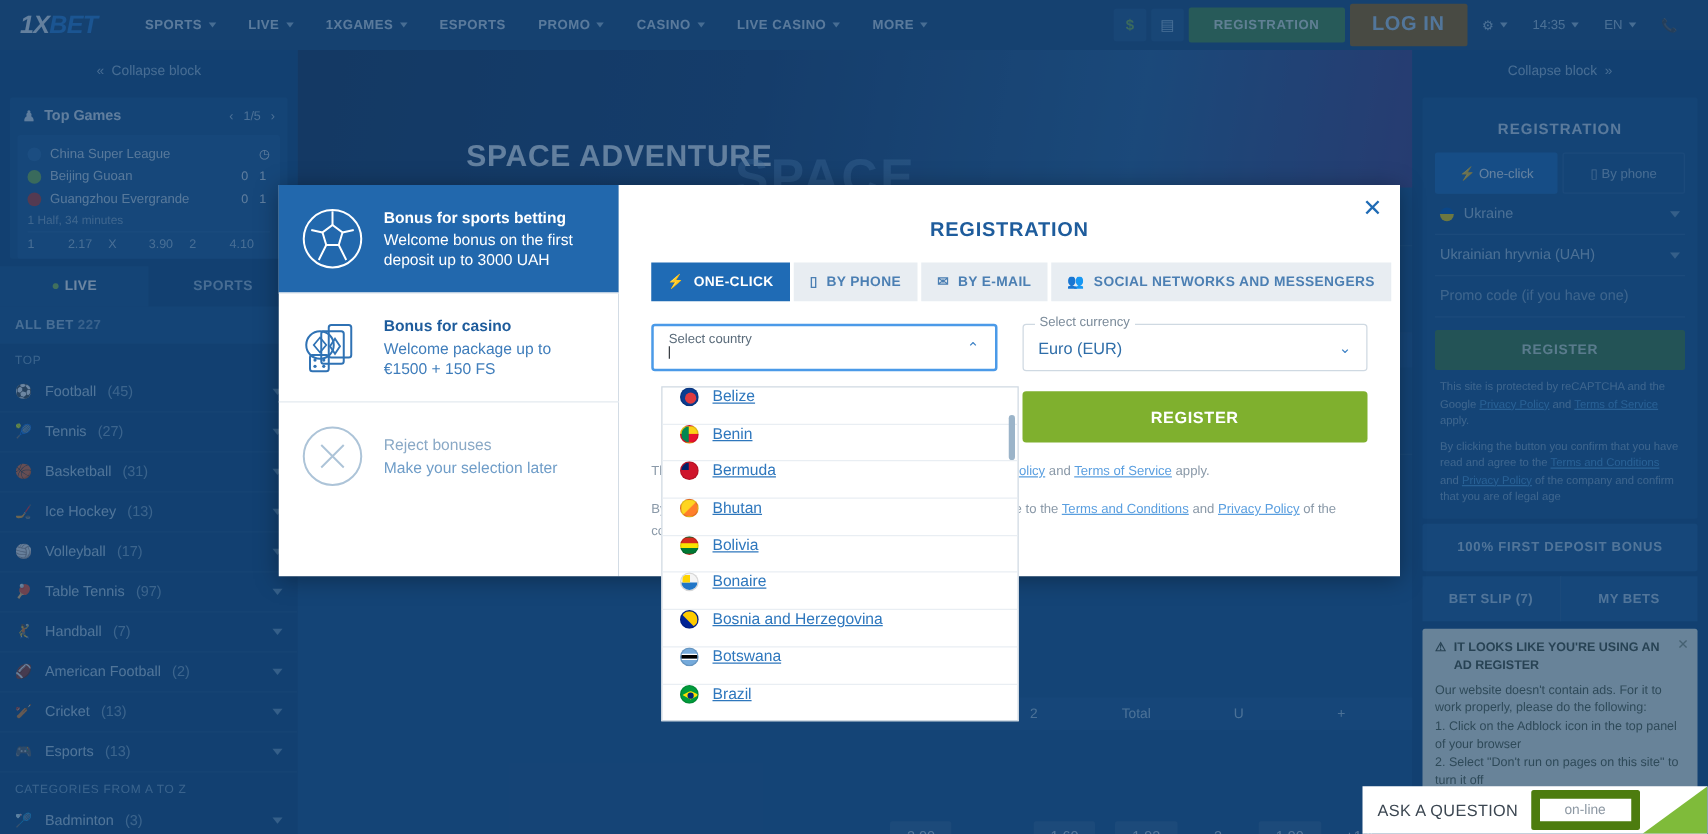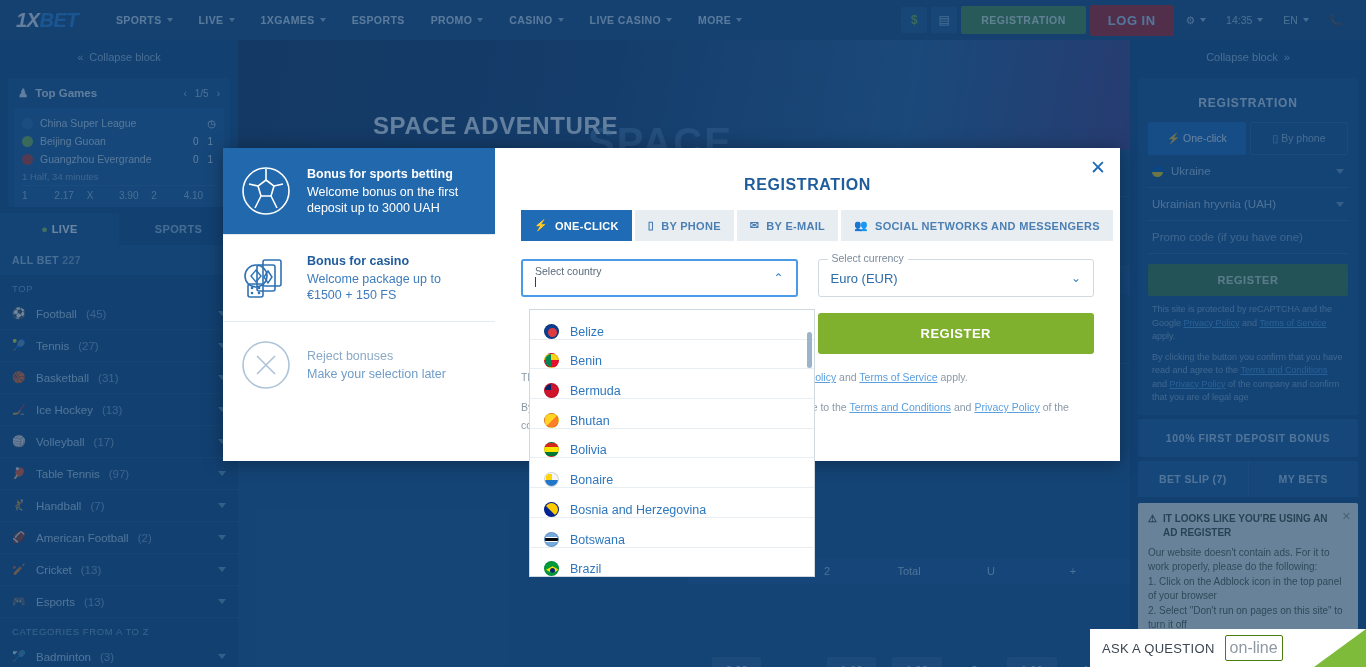--- a/index.html
+++ b/index.html
@@ -33,21 +33,21 @@
   .sq-btn {
     width: 26px; height: 26px; background: #24578b; border-radius: 2px;
     display: flex; align-items: center; justify-content: center; color: #9fc4e2; font-size: 12px;
   }
   .sq-btn.money { color: #7db54a; font-weight: bold; }
   .btn-reg {
     background: #4a8b3f; color: #dfeedb; font-size: 10.5px; font-weight: bold; letter-spacing: .5px;
     padding: 8px 20px; border-radius: 2px; white-space: nowrap;
   }
   .btn-login {
-    background: #b91c1c; color: #bcd6ec; font-size: 13px; font-weight: bold; letter-spacing: .5px;
+    background: #a16207; color: #bcd6ec; font-size: 16px; font-weight: bold; letter-spacing: .5px;
     padding: 8px 18px; border-radius: 2px; white-space: nowrap; text-align: center;
   }
   .hdr-drop { display: flex; align-items: center; gap: 5px; color: #a9c6de; font-size: 10.5px; padding: 0 8px; }
 
   
   .lsb { position: absolute; left: 0; top: 40px; width: 238px; bottom: 0; background: #14497f; overflow: hidden; }
   .collapse-bar { height: 34px; display: flex; align-items: center; justify-content: center; gap: 6px;
                   color: #9dbcd8; font-size: 11px; background: #14497f; }
   .panel { background: #1a528b; margin: 4px 8px; border-radius: 2px; }
   .topgames-hd { display: flex; align-items: center; height: 30px; padding: 0 10px; color: #dfeaf4; font-size: 11.5px; font-weight: bold; }
@@ -110,21 +110,21 @@
   .rbetslip div { flex: 1; text-align: center; padding: 12px 0; font-size: 10.5px; font-weight: bold; color: #b8d3e9; background: #1d5995; letter-spacing: .4px; }
   .rbetslip div + div { border-left: 1px solid #2a6199; }
   .adblock { background: #f4f6e6; margin: 6px 8px; border-radius: 2px; padding: 9px 10px; color: #5b5f3e; font-size: 10px; line-height: 1.45; position: relative; }
   .adblock .hd { font-weight: bold; color: #4a4e32; display: flex; gap: 6px; padding-right: 12px; margin-bottom: 5px; }
   .adblock .x { position: absolute; right: 7px; top: 6px; color: #9a9e80; font-size: 11px; }
   .ask {
     position: absolute; right: 0; bottom: 0; width: 276px; height: 38px; background: #ffffff;
     display: flex; align-items: center; padding: 0 12px; gap: 10px; z-index: 60;
   }
   .ask .lbl { color: #3b4651; font-size: 13px; letter-spacing: .3px; }
-  .ask .badge { border: 1px solid #4d7c0f; border-radius: 2px; color: #8d98a3; font-size: 16px; padding: 3px 4px; }
+  .ask .badge { border: 7px solid #4d7c0f; border-radius: 2px; color: #8d98a3; font-size: 11px; padding: 3px 20px; }
   .ask .arrow { position: absolute; right: 0; bottom: 0; width: 52px; height: 38px; background: #7fbb3a;
                 display: flex; align-items: flex-start; justify-content: center; padding-top: 6px;
                 clip-path: polygon(100% 0, 100% 100%, 0 100%); color: #fff; font-size: 16px; }
 
   
   .modal-wrap { position: absolute; z-index: 100; left: 223px; top: 148px; display: flex; box-shadow: 0 2px 18px rgba(0,0,0,.35); }
   .bonus-col { width: 272px; background: #ffffff; }
   .bonus-item { display: flex; align-items: center; gap: 14px; padding: 16px 16px; }
   .bonus-item.sel { background: #2268ad; }
   .bonus-item + .bonus-item { border-top: 1px solid #e4eaf0; }
@@ -157,22 +157,22 @@
   .legal a { color: #5a9fe0; }
   .legal2 { color: #8a99a8; font-size: 10.5px; line-height: 1.7; margin-top: 12px; }
   .legal2 a { color: #5a9fe0; }
 
   
   .dd {
     position: absolute; z-index: 140; left: 529px; top: 309px; width: 286px; height: 268px;
     background: #ffffff; border: 1px solid #cfd9e2; overflow: hidden;
   }
   .dd-scroll { position: absolute; right: 2px; top: 22px; width: 5px; height: 36px; background: #9bb4c9; border-radius: 3px; }
-  .dd-item { display: flex; align-items: flex-end; gap: 11px; height: 29.7px; padding: 0 14px;
-             border-bottom: 1px solid #e9eef3; color: #2e77bd; font-size: 12.5px; }
+  .dd-item { display: flex; align-items: flex-start; gap: 11px; height: 29.7px; padding: 0 14px;
+             border-bottom: 1px solid #e9eef3; color: #2e77bd; font-size: 12.5px; text-decoration: underline; }
   .flag { width: 15px; height: 15px; border-radius: 50%; flex: none; overflow: hidden; position: relative; border: .5px solid rgba(0,0,0,.12); }
 </style>
 </head>
 <body>
 
 <div id="page">
 
   <div class="header">
     <div class="logo">
       <span class="a">1X</span><span class="b">BET</span>

